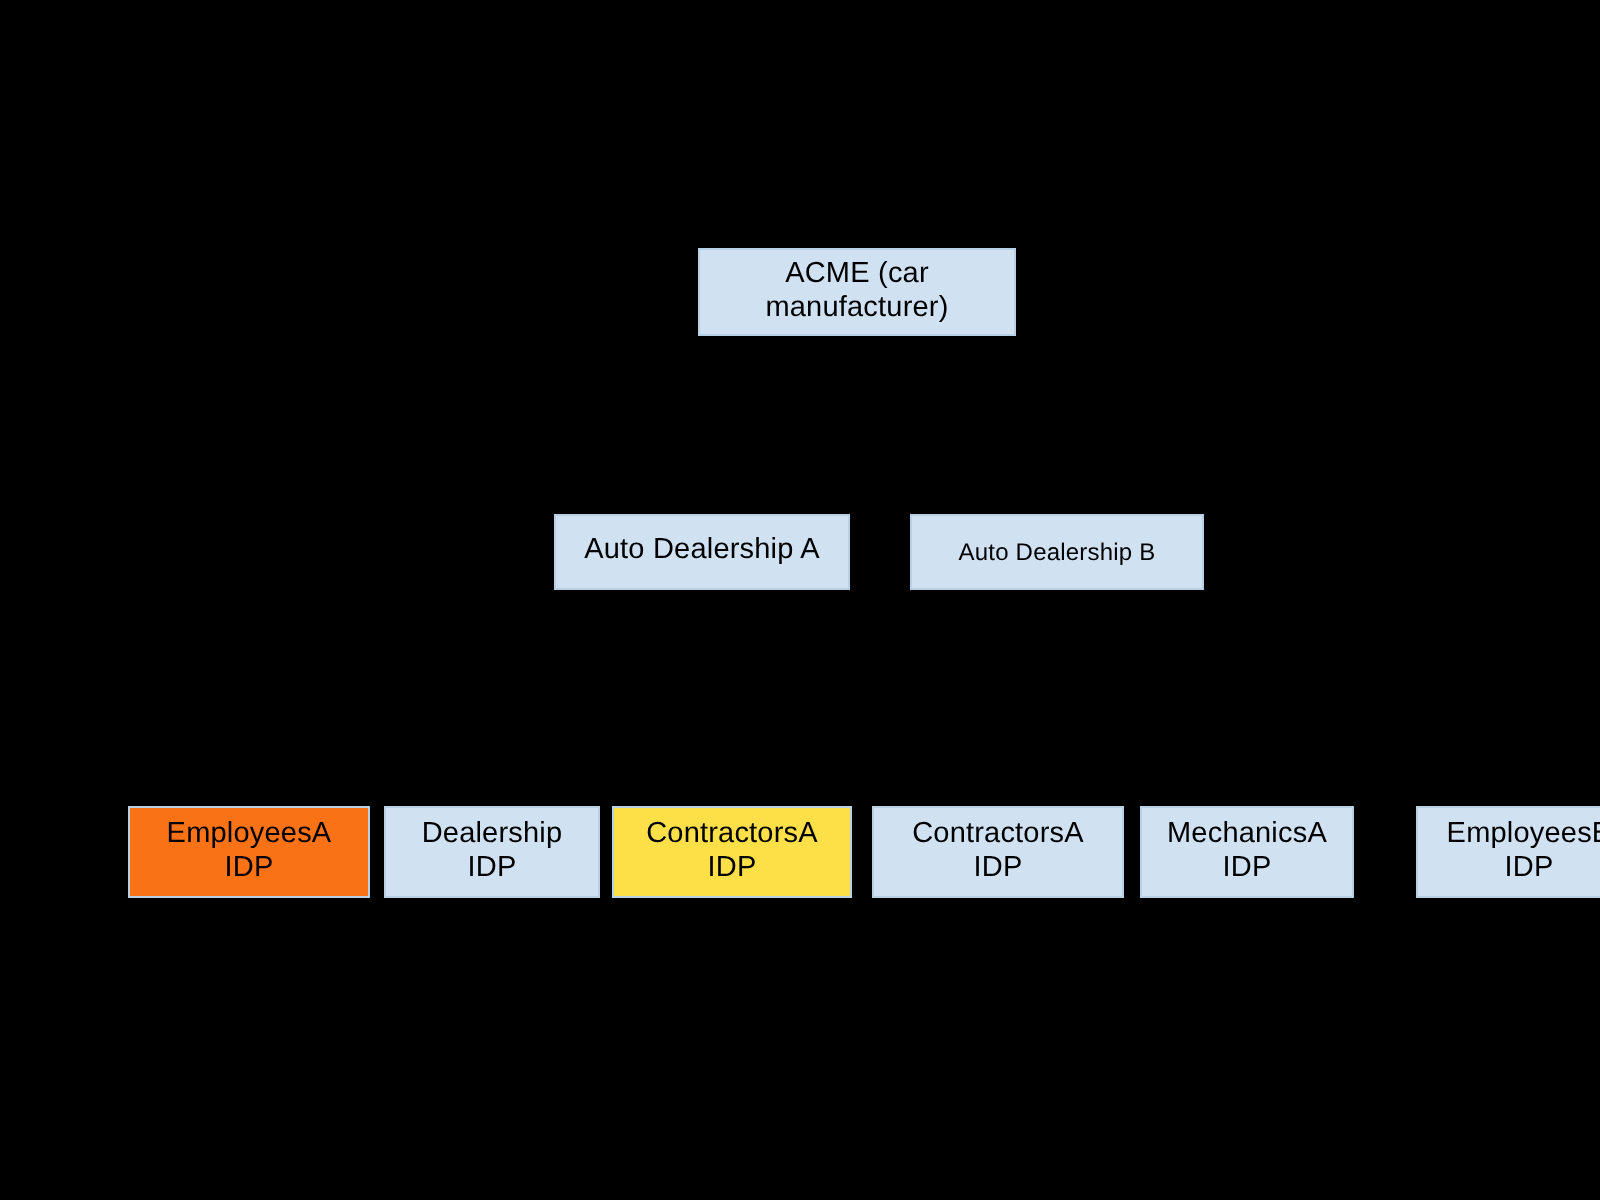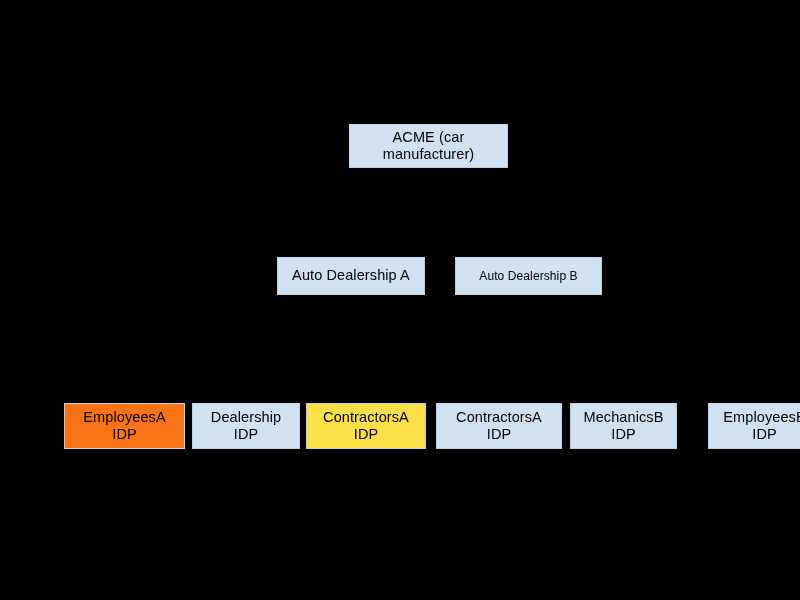--- a/index.html
+++ b/index.html
@@ -129,21 +129,21 @@
   </div>
   <div class="node leaf" id="n-contractors-a" style="background: #fde047; border-color: rgb(184, 207, 230); color: rgb(0, 0, 0);">
     <span class="node-label">ContractorsA
 IDP</span>
   </div>
   <div class="node leaf" id="n-contractors-b" style="background: rgb(208, 225, 242); border-color: rgb(184, 207, 230); color: rgb(0, 0, 0);">
     <span class="node-label">ContractorsA
 IDP</span>
   </div>
   <div class="node leaf" id="n-mechanics-b" style="background: rgb(208, 225, 242); border-color: rgb(184, 207, 230); color: rgb(0, 0, 0);">
-    <span class="node-label">MechanicsB
+    <span class="node-label">MechanicsA
 IDP</span>
   </div>
   <div class="node leaf" id="n-employees-b" style="background: rgb(208, 225, 242); border-color: rgb(184, 207, 230); color: rgb(0, 0, 0); margin-left: 24px;">
     <span class="node-label">EmployeesB
 IDP</span>
   </div>
 
 </div>
 
 </body></html>

